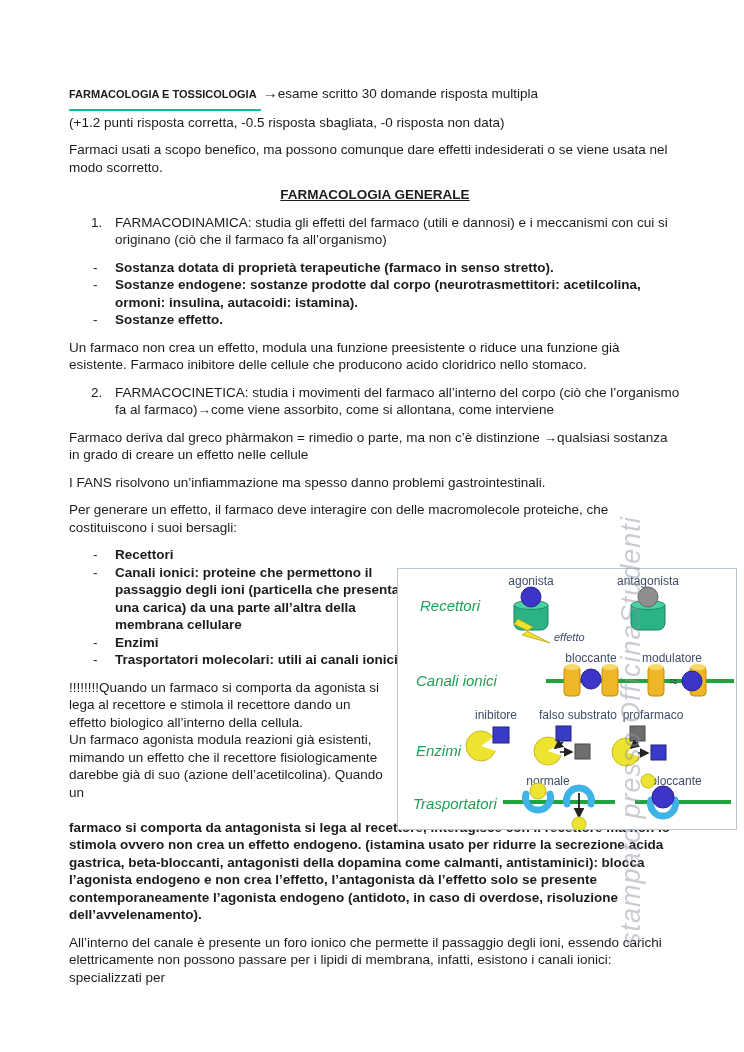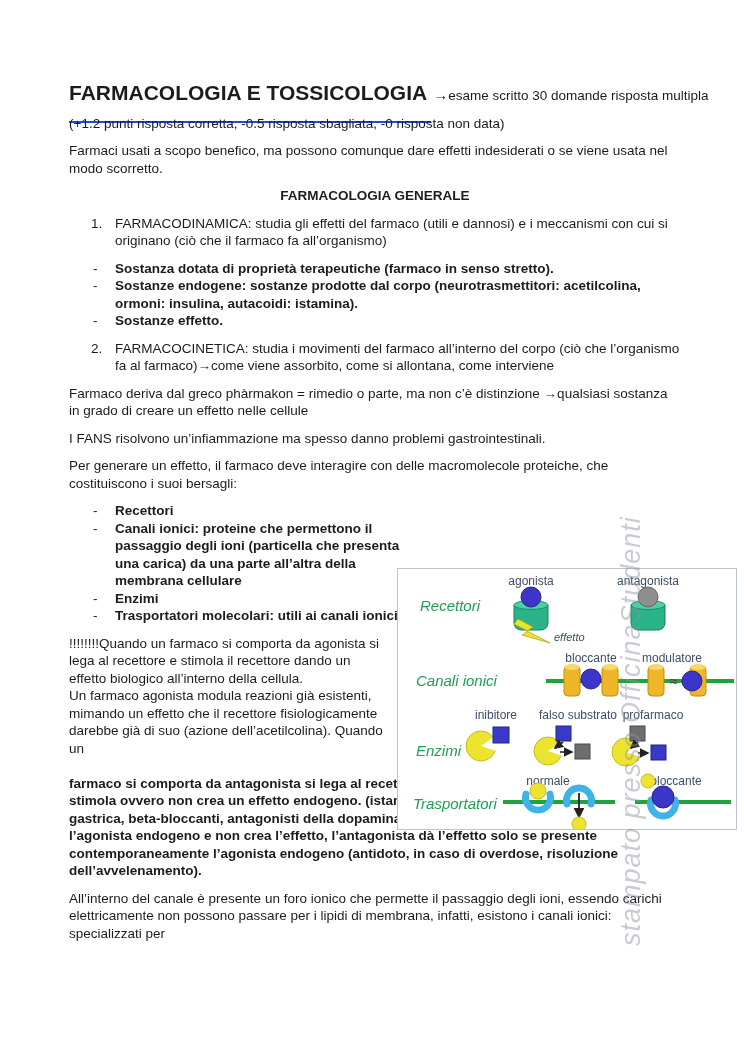--- a/index.html
+++ b/index.html
@@ -12,27 +12,27 @@
   .content {
     position:absolute; left:69px; top:84px; width:612px;
     font-size:13.5px; line-height:17.5px;
   }
   .content p, .content .numitem, .content ul, .content .heading, .content .title-line {
     margin:0 0 10px 0;
   }
   
   .title-line { white-space:nowrap; }
   .doc-title {
-    font-weight:bold; font-size:21px;
-    border-bottom:2px solid #1d4ed8; padding-right:4px; padding-bottom:17px;
+    font-weight:bold; font-size:11px;
+    border-bottom:2px solid #14b8a6; padding-right:4px; padding-bottom:9px;
   }
   .arrow { font-size:15px; padding-left:2px; }
   
   .heading { text-align:center; }
-  .heading span { font-weight:bold; }
+  .heading span { font-weight:bold; text-decoration:underline; }
   
   .numitem { display:flex; padding-left:22px; }
   .numitem .num { width:24px; flex:0 0 24px; }
   .numitem .itext { flex:1; }
   
   ul.dashes { list-style:none; padding:0 0 0 24px; }
   ul.dashes li { display:flex; }
   ul.dashes li .dash { width:22px; flex:0 0 22px; }
   ul.dashes li .btext { flex:1;font-weight:bold; }
   ul.narrow { width:322px; }
@@ -89,20 +89,21 @@
     <li>
         <span class="dash">-</span>
         <span class="btext">Sostanze endogene: sostanze prodotte dal corpo (neurotrasmettitori: acetilcolina, ormoni: insulina, autacoidi: istamina).</span>
       </li>
     <li>
         <span class="dash">-</span>
         <span class="btext">Sostanze effetto.</span>
       </li>
   </ul>
 
+  <p>Un farmaco non crea un effetto, modula una funzione preesistente o riduce una funzione già esistente. Farmaco inibitore delle cellule che producono acido cloridrico nello stomaco.</p>
 
   <div class="numitem">
     <span class="num">2.</span>
     <span class="itext">FARMACOCINETICA: studia i movimenti del farmaco all’interno del corpo (ciò che l’organismo fa al farmaco)→come viene assorbito, come si allontana, come interviene</span>
   </div>
 
   <p><span class="u">Farmaco</span><span> deriva dal greco phàrmakon = rimedio o parte, ma non c’è distinzione →qualsiasi sostanza in grado di creare un effetto nelle cellule</span></p>
 
   <p>I FANS risolvono un’infiammazione ma spesso danno problemi gastrointestinali.</p>
 

